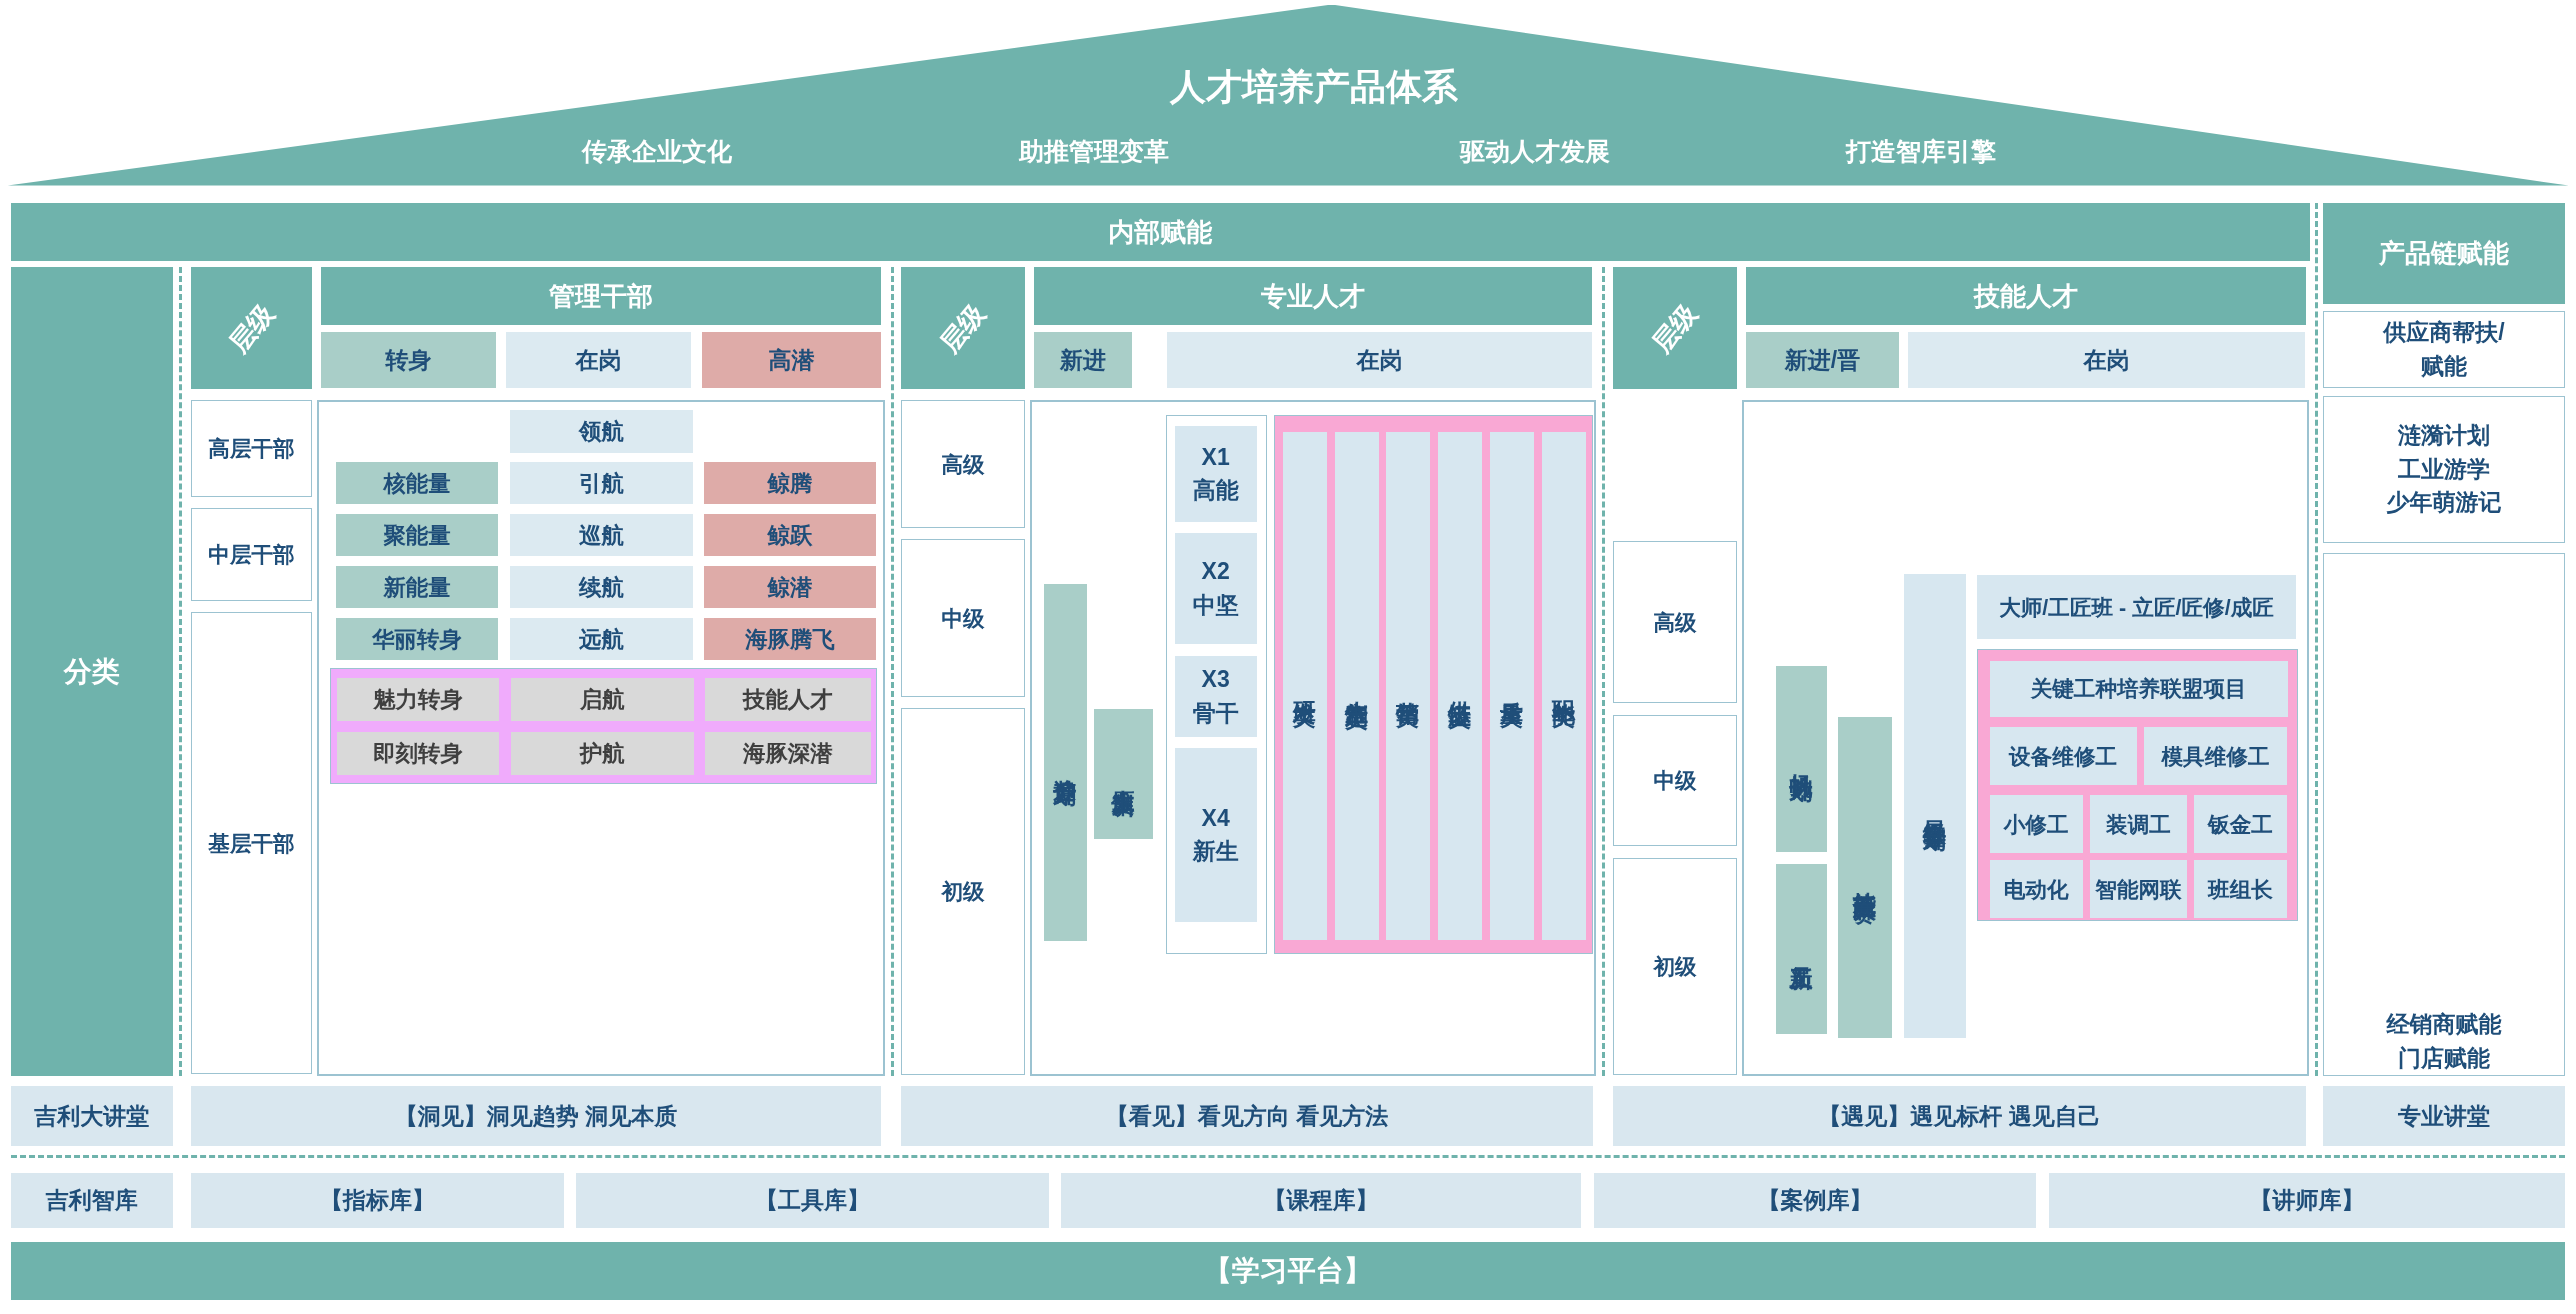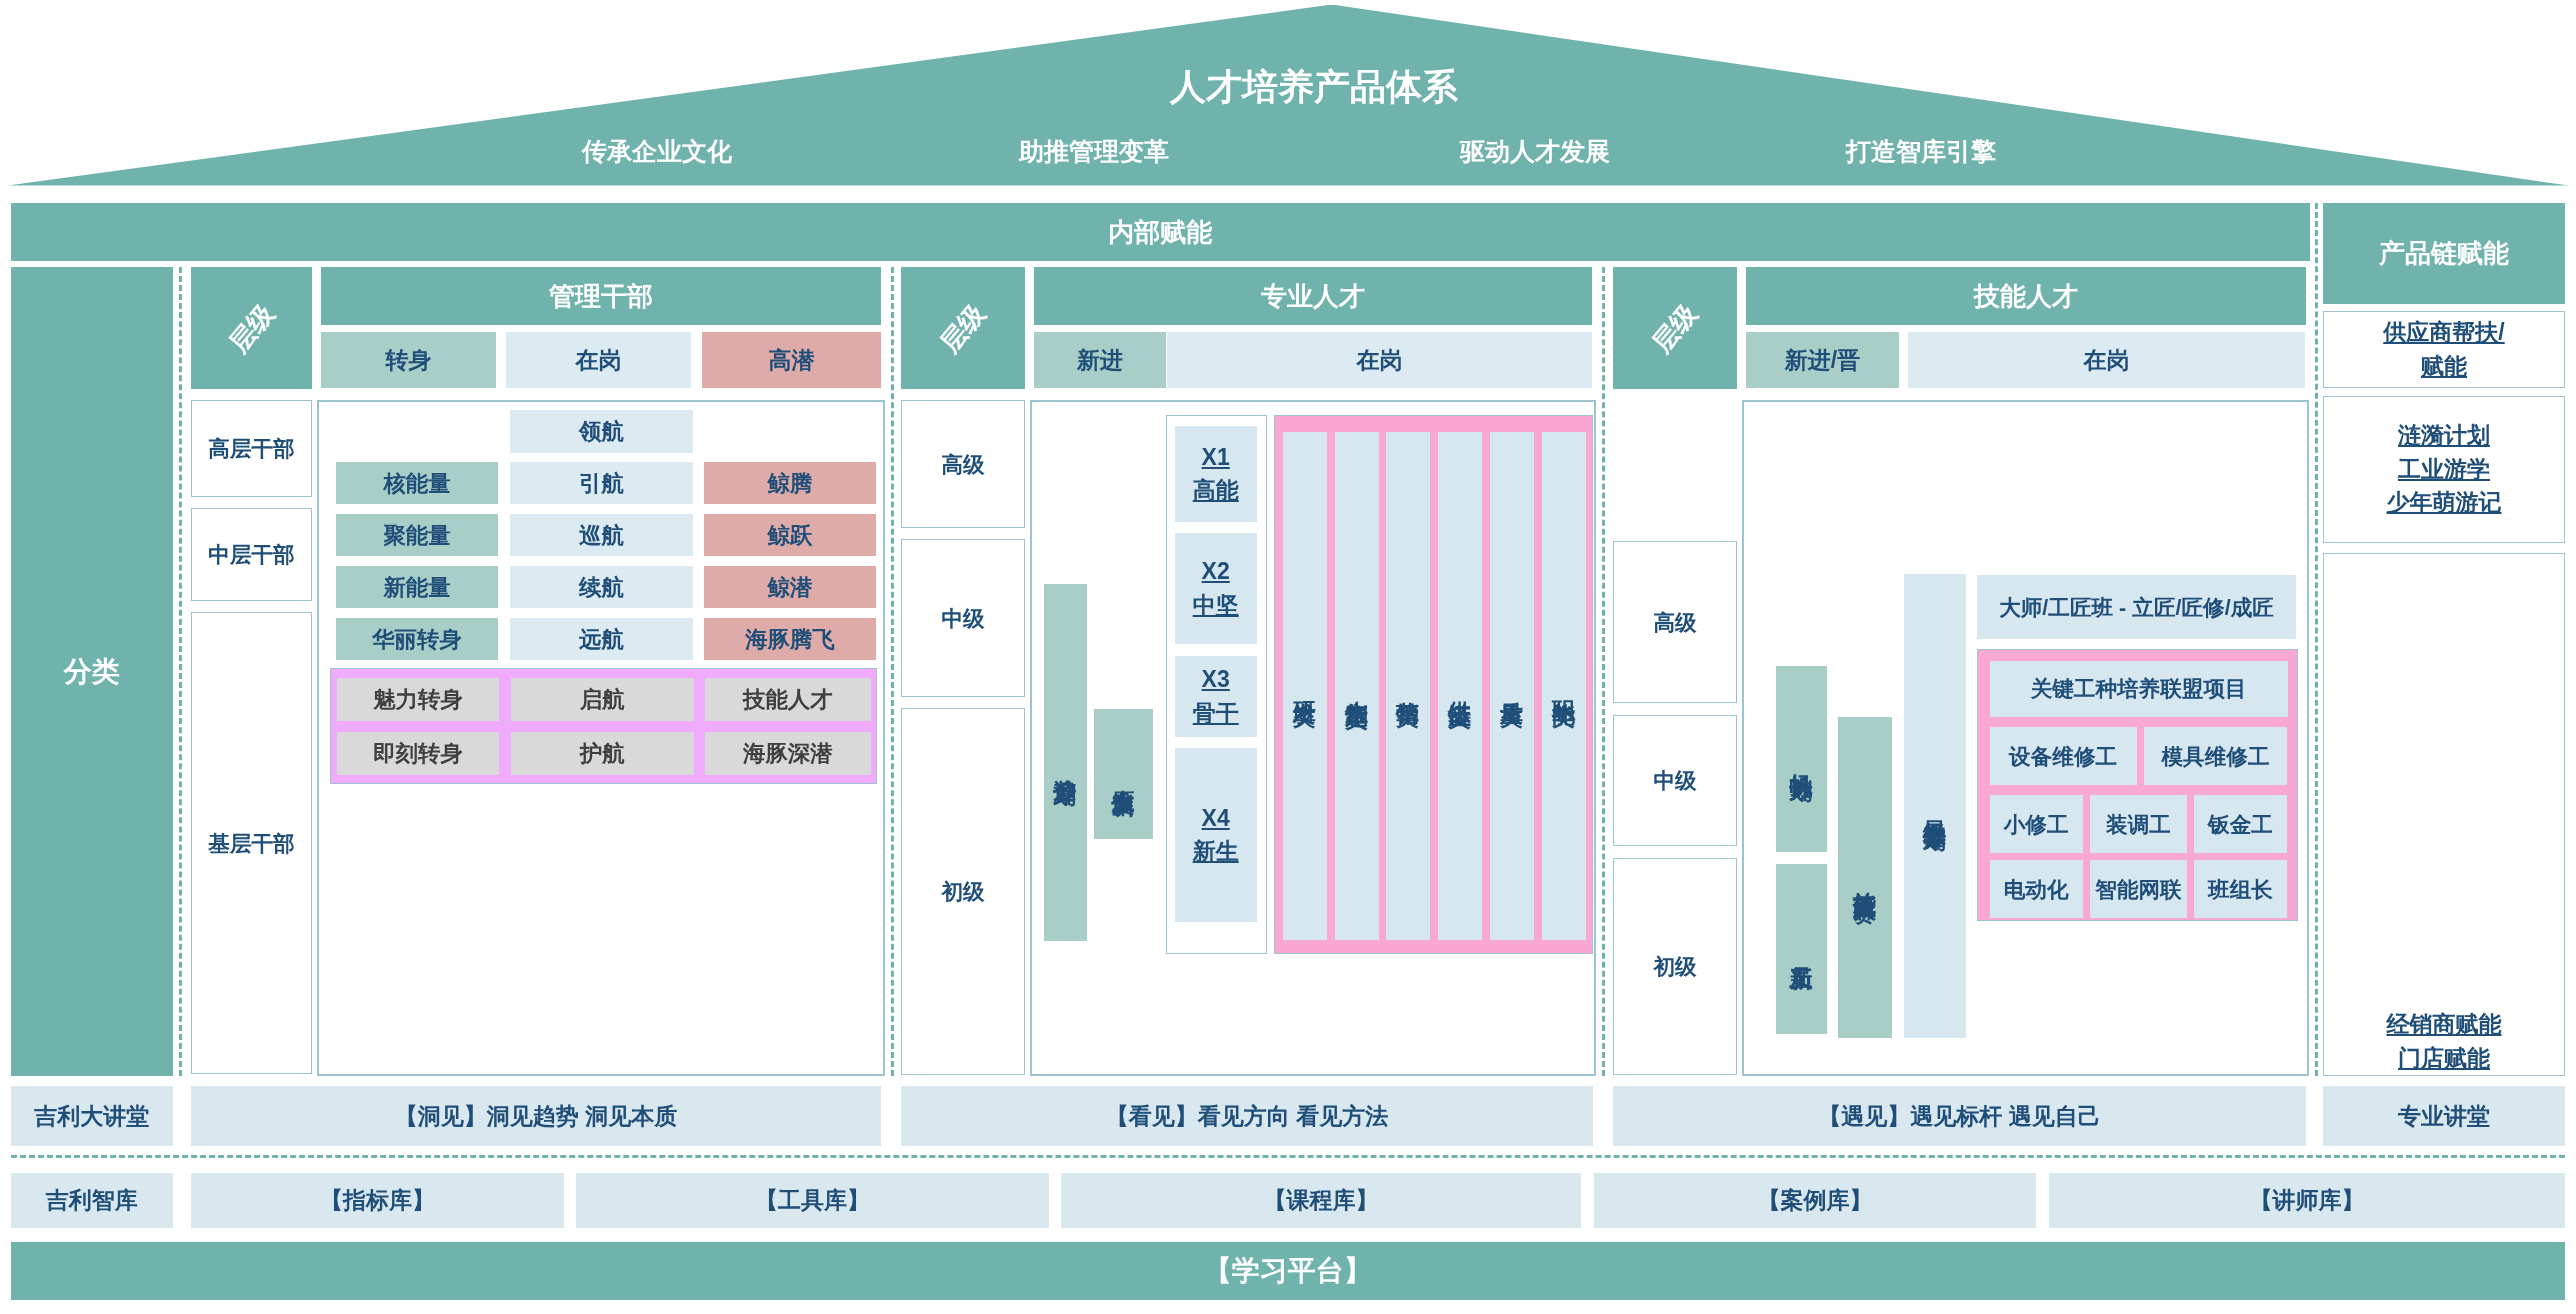--- a/index.html
+++ b/index.html
@@ -16,21 +16,21 @@
   .grayit{background:#D9D9D9;color:#3F3F3F;font-weight:700;}
   .bx{background:#ffffff;border:2.3px solid #9CC3D1;box-sizing:border-box;padding-left:9px;}
   .bx2{background:#ffffff;border:1.5px solid #9CC3D1;box-sizing:border-box;}
   .panel{background:#f9a8d4;border:1.5px solid #9CC3D1;box-sizing:border-box;}
   .vt{writing-mode:vertical-rl;text-orientation:upright;letter-spacing:1.5px;line-height:1.05;}
   .vdash{width:0;border-left:3.1px dashed #6FB3AC;}
   .hdash{height:0;border-top:3.9px dashed #6FB3AC;}
   .f28{font-size:21.6px;} .f29{font-size:22.4px;} .f30{font-size:23px;} .f32{font-size:25px;}
   .f34{font-size:26px;} .f36{font-size:28px;} .f46{font-size:36px;}
   .rot{transform:rotate(-50deg);}
-  .lines{display:flex;flex-direction:column;align-items:center;justify-content:center;line-height:1.45;text-decoration:underline;}
+  .lines{display:flex;flex-direction:column;align-items:center;justify-content:center;line-height:1.45;}
 </style>
 </head>
 <body>
 
 <div class="stage">
 
   <div class="abs" style="left:7.7px;top:4.6px;width:2561px;height:181px;background:#6FB3AC;
               clip-path:polygon(51.7% 0%,100% 100%,0% 100%);"></div>
   <div class="abs f46" style="left:1314px;top:63px;transform:translateX(-50%);color:#fff;font-weight:700;white-space:nowrap;">人才培养产品体系</div>
   <div class="abs f32" style="left:657px;top:135px;transform:translateX(-50%);color:#fff;font-weight:700;white-space:nowrap;">传承企业文化</div>
@@ -85,21 +85,21 @@
       <div class="abs c grayit f29" style="left:6.2px;top:63px;width:162px;height:43px;">即刻转身</div>
       <div class="abs c grayit f29" style="left:180px;top:63px;width:183px;height:43px;">护航</div>
       <div class="abs c grayit f29" style="left:374px;top:63px;width:166px;height:43px;">海豚深潜</div>
     </div>
   </div>
 
   <div class="abs c teal" style="left:901px;top:267px;width:124px;height:122px;">
     <span class="rot f34">层级</span>
   </div>
   <div class="abs c teal f34" style="left:1034px;top:267px;width:558px;height:58px;">专业人才</div>
-  <div class="abs c lt navy f30" style="left:1034px;top:332px;width:132px;height:56px;">新进</div>
+  <div class="abs c lt navy f30" style="left:1034px;top:332px;width:98px;height:56px;">新进</div>
   <div class="abs c lb navy f30" style="left:1167px;top:332px;width:425px;height:56px;">在岗</div>
 
   <div class="abs c bx2 navy f28" style="left:901px;top:400px;width:124px;height:128px;">高级</div>
   <div class="abs c bx2 navy f28" style="left:901px;top:539px;width:124px;height:158px;">中级</div>
   <div class="abs c bx2 navy f28" style="left:901px;top:708px;width:124px;height:367px;">初级</div>
 
   <div class="abs bx" style="left:1030px;top:400px;width:566px;height:676px;">
     <div class="abs c lt navy f30 vt" style="left:11.6px;top:182px;width:43px;height:357px;">追梦计划</div>
     <div class="abs c lt navy f30 vt" style="left:62px;top:307px;width:59px;height:130px;">大雁集训</div>
 

